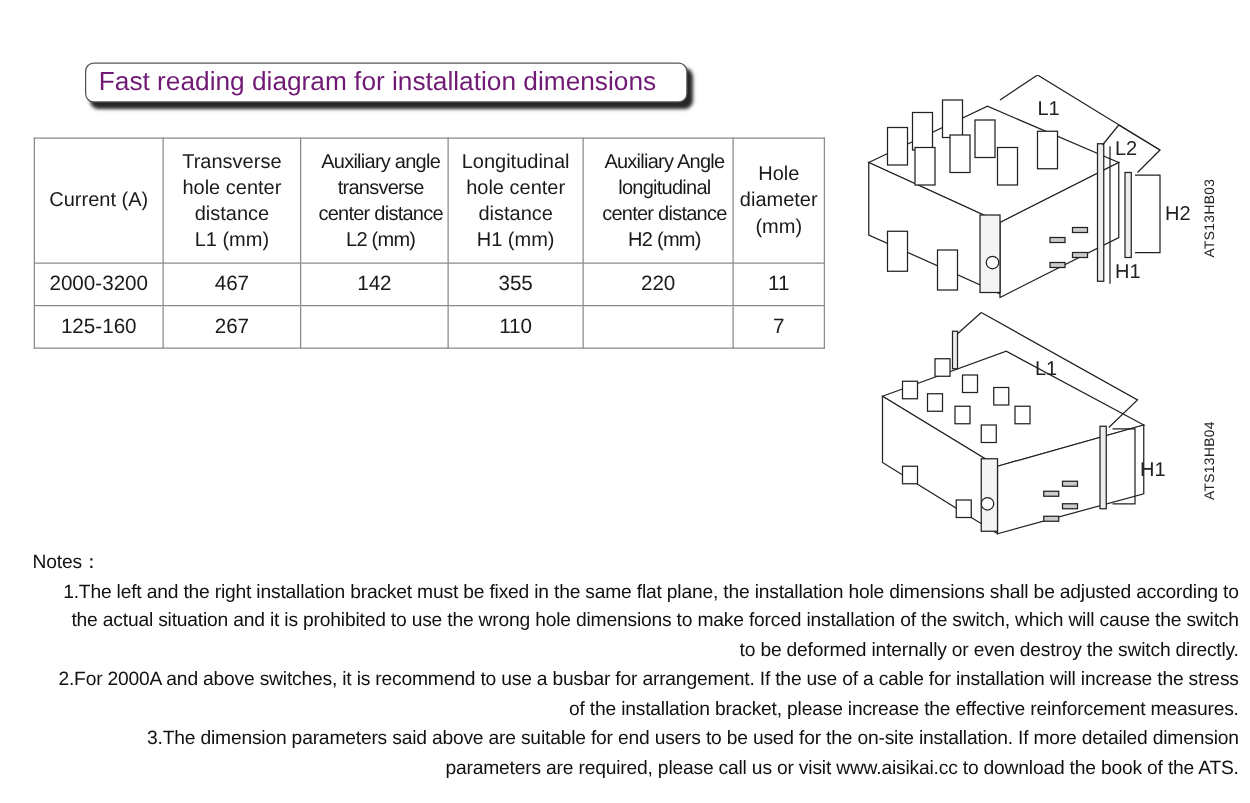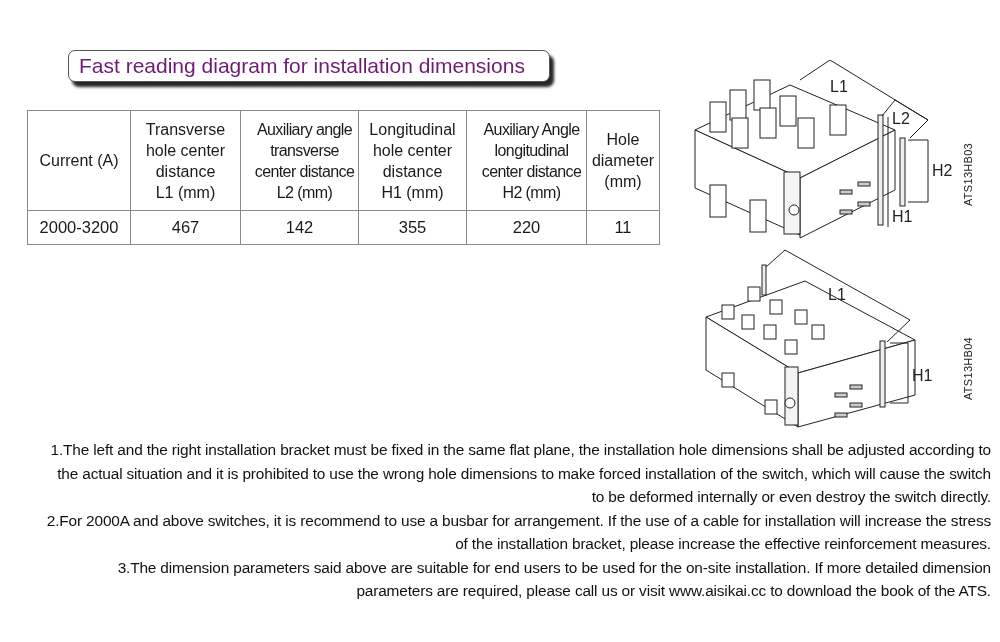--- a/index.html
+++ b/index.html
@@ -75,20 +75,28 @@
       </tr>
   </thead>
   <tbody id="tbody">
       <tr>
         <td class="col0">2000-3200</td>
         <td class="col1">467</td>
         <td class="col2">142</td>
         <td class="col3 thick">355</td>
         <td class="col4">220</td>
         <td class="col5">11</td>
+      </tr>
+      <tr>
+        <td class="col0">125-160</td>
+        <td class="col1">267</td>
+        <td class="col2"></td>
+        <td class="col3 thick">110</td>
+        <td class="col4"></td>
+        <td class="col5">7</td>
       </tr>
     </tbody>
 </table>
 
 <svg class="diagram" style="left:670px;top:60px;" width="330" height="190" viewBox="0 0 330 190">
   <g fill="#fff" stroke="#222" stroke-width="1">
 
     <polygon points="25,70 120,25 225,70 130,118"></polygon>
 
     <polygon points="25,70 130,118 130,175 25,128"></polygon>
@@ -168,16 +176,17 @@
     <polyline points="115,5 240,75 217,97"></polyline>
     <line x1="115" y1="5" x2="96" y2="22"></line>
     <polyline points="220,98 238,98 238,158 220,158"></polyline>
   </g>
   <text x="158" y="55" font-size="16" font-family="Liberation Sans, sans-serif" fill="#222">L1</text>
   <text x="242" y="136" font-size="16" font-family="Liberation Sans, sans-serif" fill="#222">H1</text>
 </svg>
 <div class="vlabel" style="left:962px;top:400px;">ATS13HB04</div>
 
 <div class="notes">
+  <div class="head">Notes：</div>
   <div class="item"><span class="num">1.</span><span>The left and the right installation bracket must be fixed in the same flat plane, the installation hole dimensions shall be adjusted according to the actual situation and it is prohibited to use the wrong hole dimensions to make forced installation of the switch, which will cause the switch to be deformed internally or even destroy the switch directly.</span></div>
   <div class="item"><span class="num">2.</span><span>For 2000A and above switches, it is recommend to use a busbar for arrangement. If the use of a cable for installation will increase the stress of the installation bracket, please increase the effective reinforcement measures.</span></div>
   <div class="item"><span class="num">3.</span><span>The dimension parameters said above are suitable for end users to be used for the on-site installation. If more detailed dimension parameters are required, please call us or visit www.aisikai.cc to download the book of the ATS.</span></div>
 </div>
 
 </body></html>

